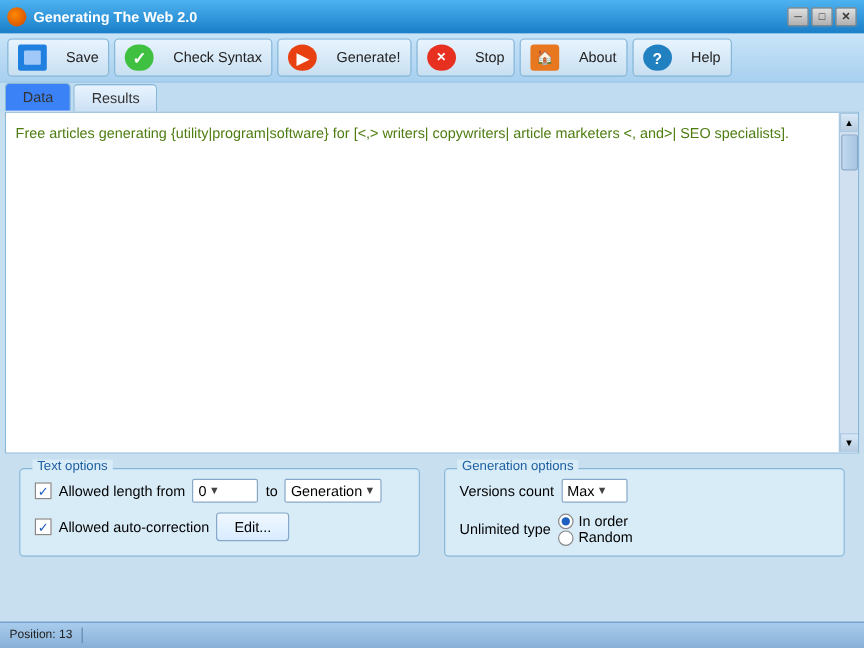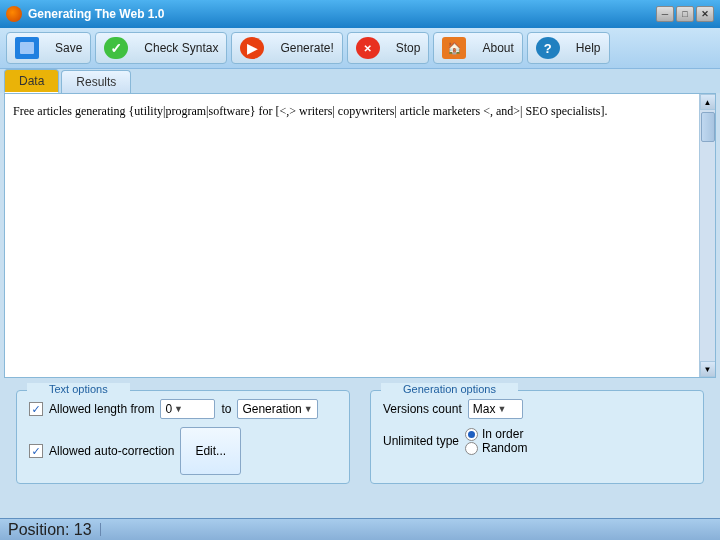--- a/index.html
+++ b/index.html
@@ -156,21 +156,21 @@
       background: linear-gradient(to bottom, #e8f4ff, #cce0f4);
       border: 1px solid #88b8d8;
       border-bottom: none;
       border-radius: 4px 4px 0 0;
       cursor: pointer;
       font-size: 12px;
       color: #333;
       margin-right: 2px;
     }
     .tab.active {
-      background: #eab308;
+      background: #3b82f6;
       border-bottom: 1px solid white;
       z-index: 1;
       font-weight: normal;
     }
 
     
     #text-container {
       background: white;
       border: 1px solid #88b8d8;
       margin: 0 4px;
@@ -178,23 +178,23 @@
       position: relative;
       overflow: hidden;
     }
     #text-area {
       width: 100%;
       height: 100%;
       border: none;
       outline: none;
       padding: 8px;
       font-size: 12px;
-      font-family: Liberation Serif, serif;
+      font-family: Liberation Sans, sans-serif;
       resize: none;
-      color: #000000;
+      color: #4d7c0f;
       background: white;
       line-height: 1.5;
     }
     .scrollbar-v {
       position: absolute;
       right: 0; top: 0; bottom: 0;
       width: 16px;
       background: #e0ecf8;
       border-left: 1px solid #aac8e0;
       display: flex;
@@ -240,21 +240,21 @@
       border-radius: 4px;
       padding: 8px 12px;
       position: relative;
       flex: 1;
     }
     .options-group-title {
       position: absolute;
       top: -8px;
       left: 10px;
       background: #d8ecf8;
-      padding: 0 22px;
+      padding: 0 4px;
       font-size: 11px;
       color: #2060a0;
     }
     .option-row {
       display: flex;
       align-items: center;
       gap: 6px;
       margin-bottom: 8px;
     }
     .option-row:last-child { margin-bottom: 0; }
@@ -279,21 +279,21 @@
       gap: 2px;
       cursor: pointer;
       font-size: 12px;
       min-width: 55px;
     }
     .dropdown-arrow {
       font-size: 9px;
       color: #444;
     }
     .edit-btn {
-      padding: 16px 14px;
+      padding: 4px 14px;
       background: linear-gradient(to bottom, #f0f8ff, #d8ecff);
       border: 1px solid #88a8c8;
       border-radius: 3px;
       cursor: pointer;
       font-size: 12px;
     }
     .radio-group {
       display: flex;
       flex-direction: column;
       gap: 0;
@@ -321,21 +321,21 @@
       border-radius: 50%;
     }
 
     
     #status-bar {
       background: linear-gradient(to bottom, #a8ccec, #88b0d8);
       height: 22px;
       display: flex;
       align-items: center;
       padding: 4px 8px;
-      font-size: 16px;
+      font-size: 10px;
       color: #222;
       border-top: 1px solid #6090c0;
       gap: 0;
     }
     .status-segment {
       padding: 0 8px;
       border-right: 1px solid #6888b0;
       height: 100%;
       display: flex;
       align-items: center;
@@ -359,21 +359,21 @@
       flex-direction: column;
     }
   </style>
 </head>
 <body>
 
 <div id="layout">
 
   <div id="title-bar">
     <div id="title-icon"></div>
-    <span>Generating The Web 1.0</span>
+    <span>Generating The Web 2.0</span>
     <div id="title-controls">
       <div class="title-btn">─</div>
       <div class="title-btn">□</div>
       <div class="title-btn">✕</div>
     </div>
   </div>
 
   <div id="toolbar">
     <button class="toolbar-btn">
       <div class="icon-save"></div>

